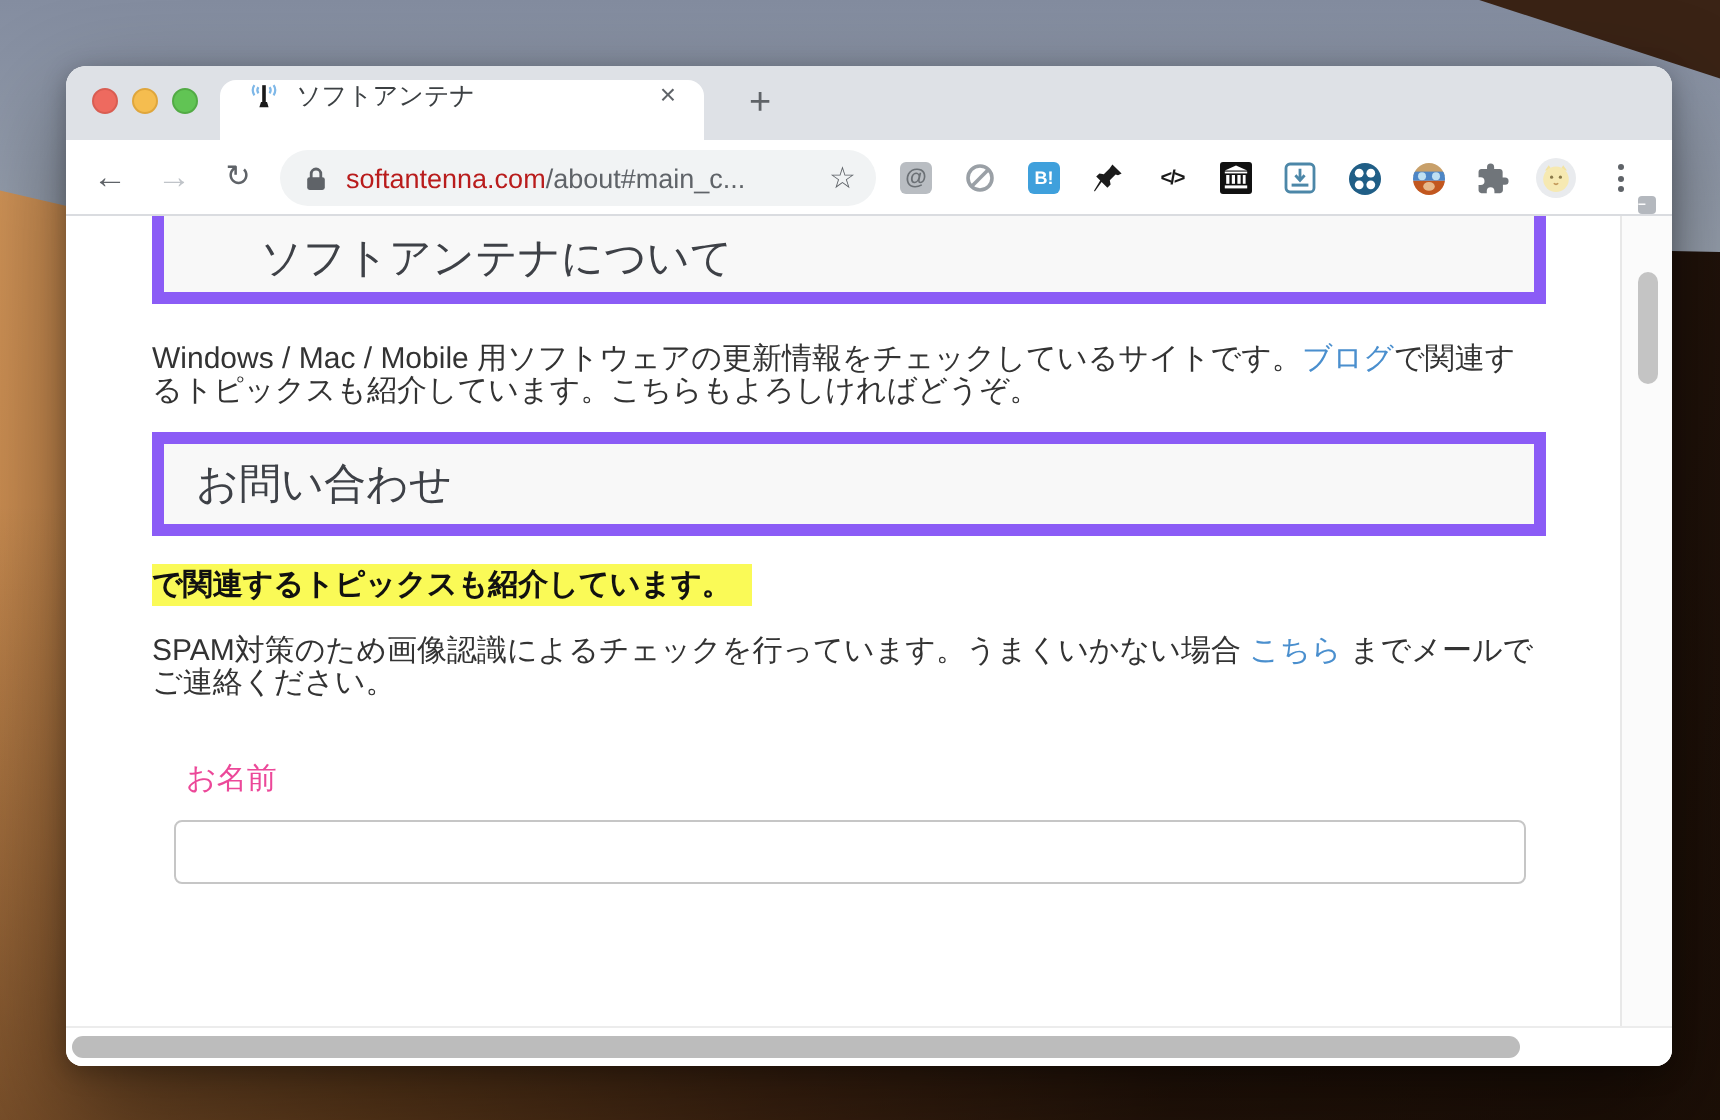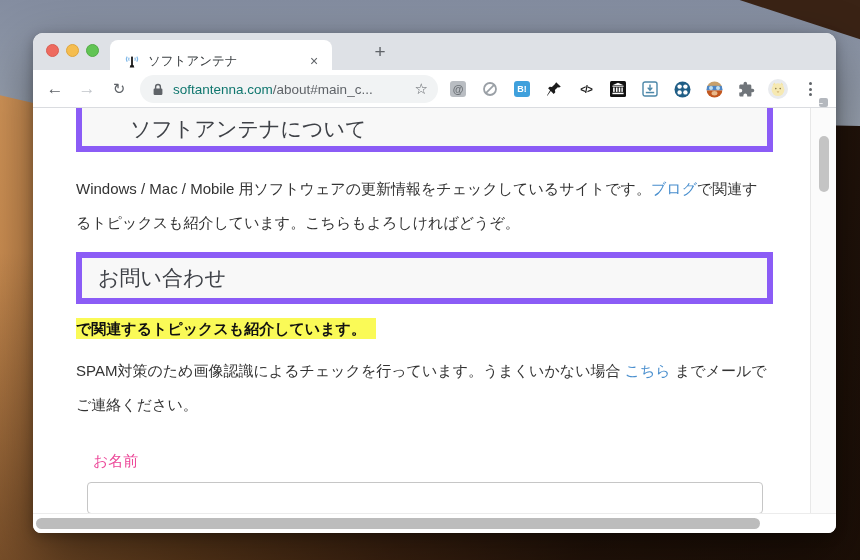--- a/index.html
+++ b/index.html
@@ -23,40 +23,40 @@
     box-shadow:0 22px 55px rgba(0,0,0,.45), 0 3px 12px rgba(0,0,0,.28); }
 
   .tabstrip { position:absolute; left:0; top:0; width:803px; height:37px;
     background:#dee1e6; border-radius:10px 10px 0 0; }
   .traffic { position:absolute; left:13px; top:11px; display:flex; gap:7px; }
   .tl { width:13px; height:13px; border-radius:50%; display:inline-block; }
   .tl.red    { background:#ee6a5f; border:.5px solid #d95d52; }
   .tl.yellow { background:#f5bd4f; border:.5px solid #dfa63c; }
   .tl.green  { background:#61c454; border:.5px solid #52ab45; }
 
-  .tab { position:absolute; left:77px; top:7px; width:222px; height:30px;
-    background:#fff; border-radius:8px 8px 0 0; display:flex; align-items:flex-end; padding:0 10px 0 14px; }
+  .tab { position:absolute; left:77px; top:7px; width:242px; height:30px;
+    background:#fff; border-radius:8px 8px 0 0; display:flex; align-items:flex-start; padding:0 10px 0 14px; }
   .favicon { width:16px; height:16px; flex:0 0 16px; }
   .tab-title { margin-left:8px; font-size:12.5px; color:#3c4043; white-space:nowrap; overflow:hidden; flex:1; }
   .tab-close { width:16px; height:16px; line-height:15px; text-align:center; font-size:14px;
     color:#5f6368; border-radius:50%; cursor:pointer; }
   .newtab { position:absolute; left:334px; top:6px; width:26px; height:26px; border-radius:50%;
     text-align:center; line-height:25px; font-size:19px; color:#5f6368; }
 
   .toolbar { position:absolute; left:0; top:37px; width:803px; height:38px; background:#fff;
     border-bottom:1px solid #dadce0; }
   .navbtn { position:absolute; top:7px; width:24px; height:24px; text-align:center; line-height:23px;
     font-size:17px; color:#5f6368; border-radius:50%; }
   .navbtn.b1 { left:10px; } .navbtn.b2 { left:42px; } .navbtn.b3 { left:74px; font-size:15px; }
   .navbtn.disabled { color:#c0c4c9; }
 
   .omnibox { position:absolute; left:107px; top:5px; width:298px; height:28px; background:#f1f3f4;
     border-radius:14px; display:flex; align-items:center; padding:0 10px 0 12px; }
   .url { flex:1; font-size:13.5px; white-space:nowrap; overflow:hidden; margin-left:9px; }
-  .url-domain { color:#0f766e; }
+  .url-domain { color:#b91c1c; }
   .url-path { color:#5f6368; }
   .star { font-size:15px; color:#5f6368; }
 
   .ext-row { position:absolute; right:12px; top:5px; display:flex; gap:4px; align-items:center; }
   .ext { width:28px; height:28px; display:flex; align-items:center; justify-content:center; border-radius:50%; }
   .gbox { width:16px; height:16px; border-radius:3px; background:#b9bdc2; color:#6b7075;
     font-size:11px; font-weight:bold; text-align:center; line-height:16px; }
   .hatena { position:relative; width:16px; height:16px; border-radius:3px; background:#3fa0dc;
     color:#fff; font-weight:bold; font-size:9px; text-align:center; line-height:16px; }
   .hatena-badge { position:absolute; right:-4px; bottom:-4px; width:9px; height:9px; border-radius:2px;
@@ -73,21 +73,21 @@
   .hscroll { position:absolute; left:0; bottom:0; width:803px; height:20px; background:#fff;
     border-top:1px solid #ececec; border-radius:0 0 8px 8px; }
   .hthumb { position:absolute; left:3px; top:4px; width:724px; height:11px; background:#bcbcbc; border-radius:5.5px; }
 
   
   .pagebody { position:absolute; left:43px; top:0; width:697px; color:#333; }
   .hbox { background:#f8f8f8; border:6px solid #8b5cf6; display:flex; align-items:center;
     padding-left:16px; font-size:21px; color:#3e4147; }
   .hbox.cut { border-top:none; height:44px; padding-top:4px;padding-left:48px; }
   .hbox.full { height:52px; margin-top:12px; }
-  .para { font-size:15px; line-height:34px; color:#333; }
+  .para { font-size:15px; line-height:16px; color:#333; }
   .p1 { margin-top:20px; }
   .p2 { margin-top:14px; }
   a.pagelink { color:#4a8fce; text-decoration:none; cursor:pointer; }
   .hl-line { margin-top:14px; line-height:22px; }
   .hl { background:#fafa57; font-weight:bold; color:#111; font-size:15px; padding:2px 10px 2px 0; }
   .form-label { margin-top:30px; margin-left:17px; font-size:15px; color:#ec4899; }
   .form-input { display:block; margin-top:11px; margin-left:11px; width:676px; height:32px;
     border:1px solid #c6c6c6; border-radius:4px; background:#fff; font-size:15px; padding:0 8px; outline:none; }
 </style>
 </head>

